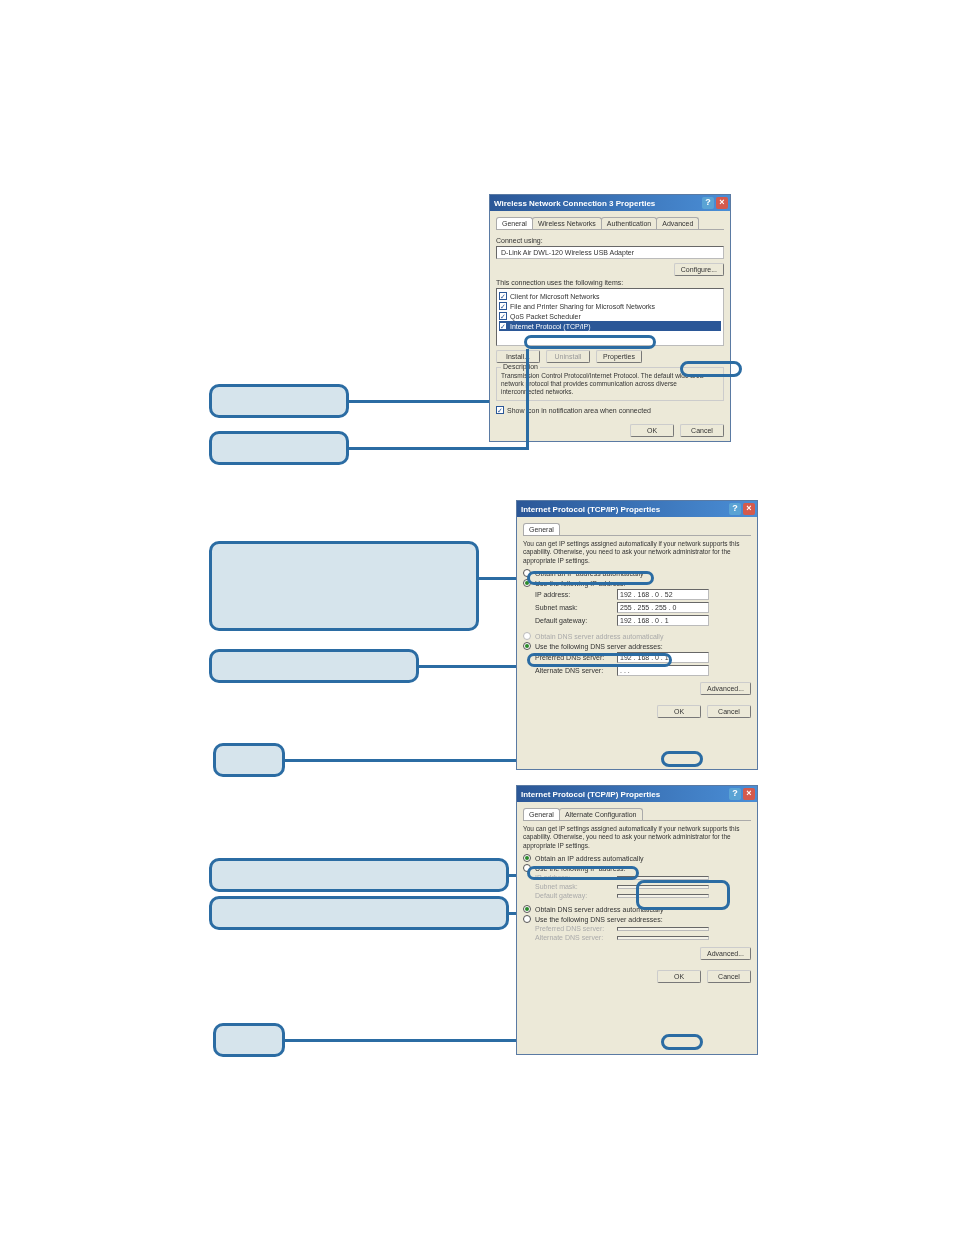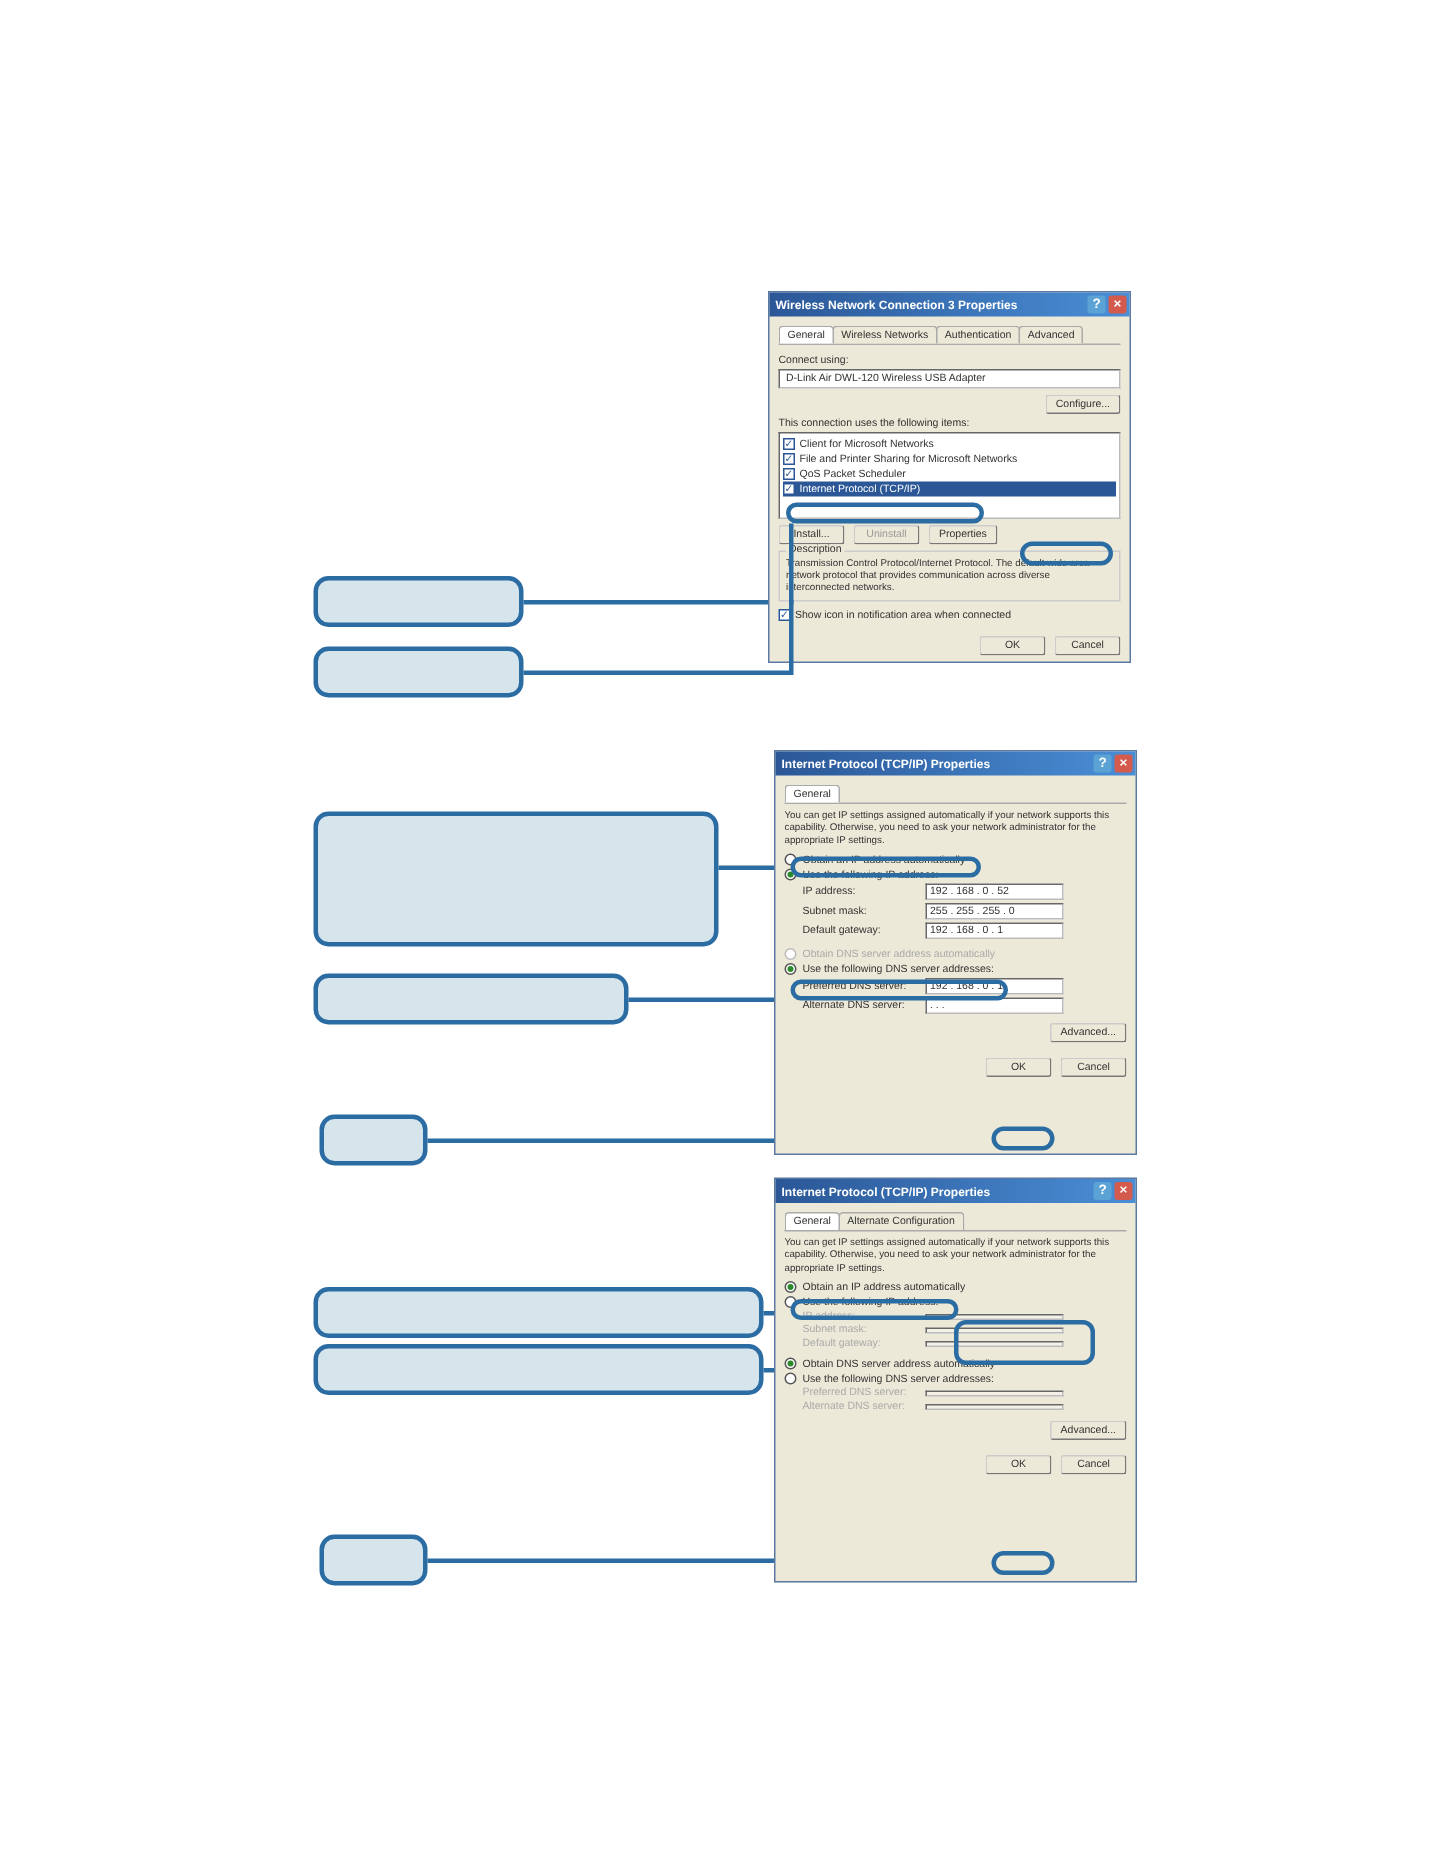--- a/index.html
+++ b/index.html
@@ -178,21 +178,21 @@
 
 <div class="connector" style="left:349px; top:400px; width:179px;"></div>
 <div class="connector" style="left:349px; top:447px; width:179px;"></div>
 <div class="connector" style="left:479px; top:577px; width:49px;"></div>
 <div class="connector" style="left:419px; top:665px; width:109px;"></div>
 <div class="connector" style="left:285px; top:759px; width:375px;"></div>
 <div class="connector" style="left:509px; top:874px; width:20px;"></div>
 <div class="connector" style="left:509px; top:912px; width:130px;"></div>
 <div class="connector" style="left:285px; top:1039px; width:375px;"></div>
 
-<div class="dialog" style="left:512px; top:194px; height:248px;">
+<div class="dialog" style="left:489px; top:194px; height:248px;">
   <div class="titlebar">
     <span>Wireless Network Connection 3 Properties</span>
     <div class="closebtns">
       <div class="sq help">?</div>
       <div class="sq">×</div>
     </div>
   </div>
   <div class="dlg-body">
     <div class="tabs">
       <div class="tab active">General</div>

